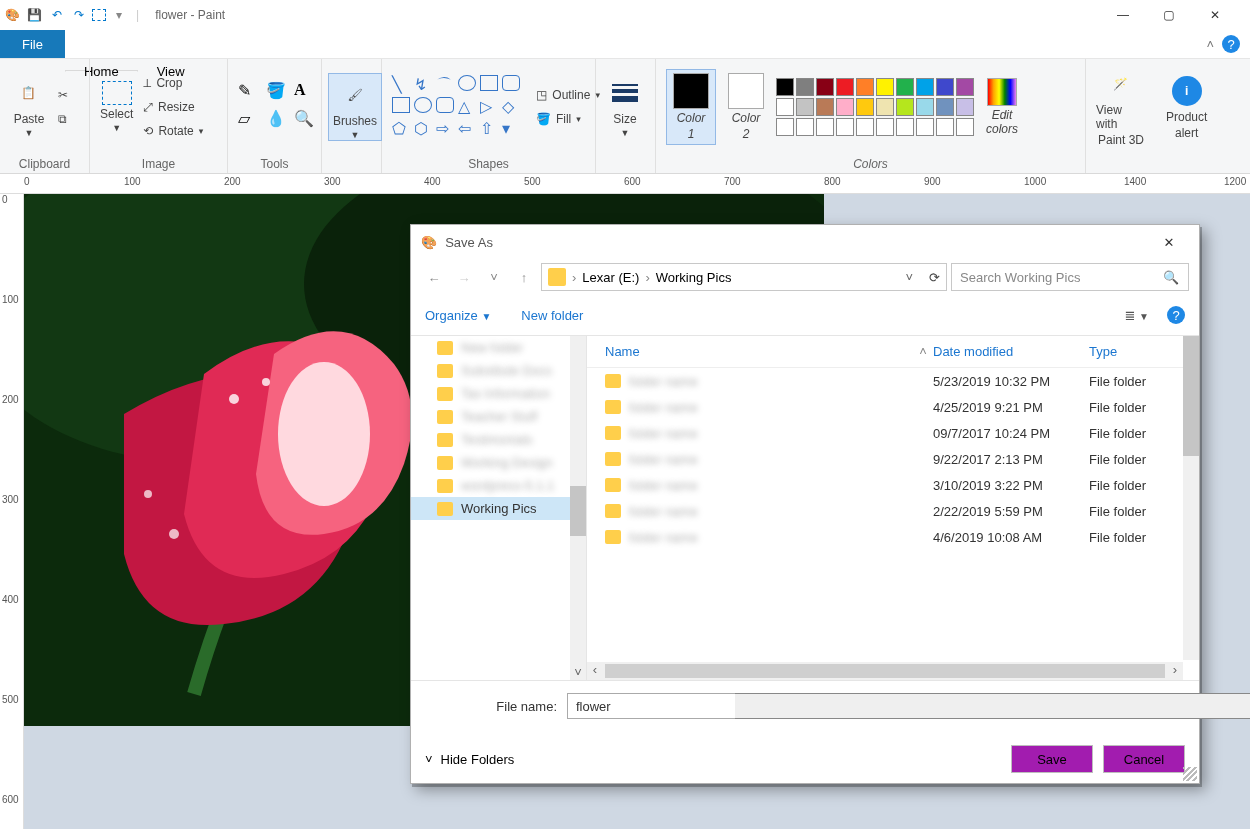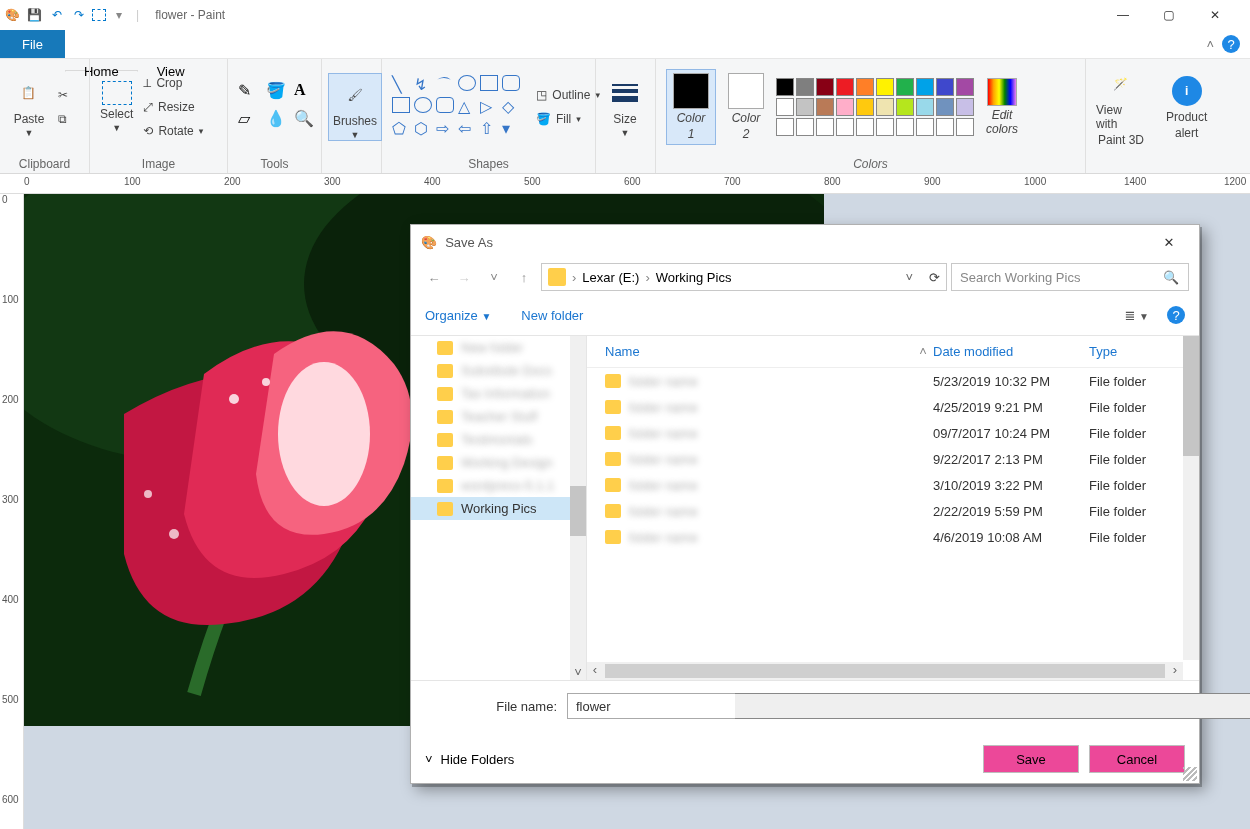--- a/index.html
+++ b/index.html
@@ -84,21 +84,21 @@
   .sb-h .trk { flex:1; background:#cfcfcf; margin:2px;}
   .dlg-fields { padding:6px 14px 10px 14px;}
   .field-row { display:flex; align-items:center; gap:10px; margin:6px 0;}
   .field-row label { width:132px; text-align:right; color:#333;}
   .field-row .inp { flex:1; height:26px; border:1px solid #aaa; background:#fff; padding:0 8px; display:flex; align-items:center; color:#333; position:relative;}
   .field-row .inp .chev { position:absolute; right:6px; color:#666;}
   .hl { outline:3px solid #5a3ae0; outline-offset:1px; }
   .dlg-footer { height:48px; display:flex; align-items:center; padding:0 14px;}
   .dlg-footer .left { display:flex; align-items:center; gap:8px;}
   .dlg-footer .btns { margin-left:auto; display:flex; gap:10px;}
-  .btn { width:96px; height:28px; border:1px solid #bdbdbd; background:#ec4899; display:flex; align-items:center; justify-content:center; }
+  .btn { width:82px; height:28px; border:1px solid #bdbdbd; background:#a21caf; display:flex; align-items:center; justify-content:center; }
   .resize-grip { position:absolute; right:2px; bottom:2px; width:14px; height:14px; background:
      repeating-linear-gradient(135deg,#bbb 0 2px, transparent 2px 4px);}
 </style>
 </head>
 <body>
 
 <div class="titlebar">
   <div class="qat">
     <span class="ico">🎨</span>
     <span class="ico">💾</span>

